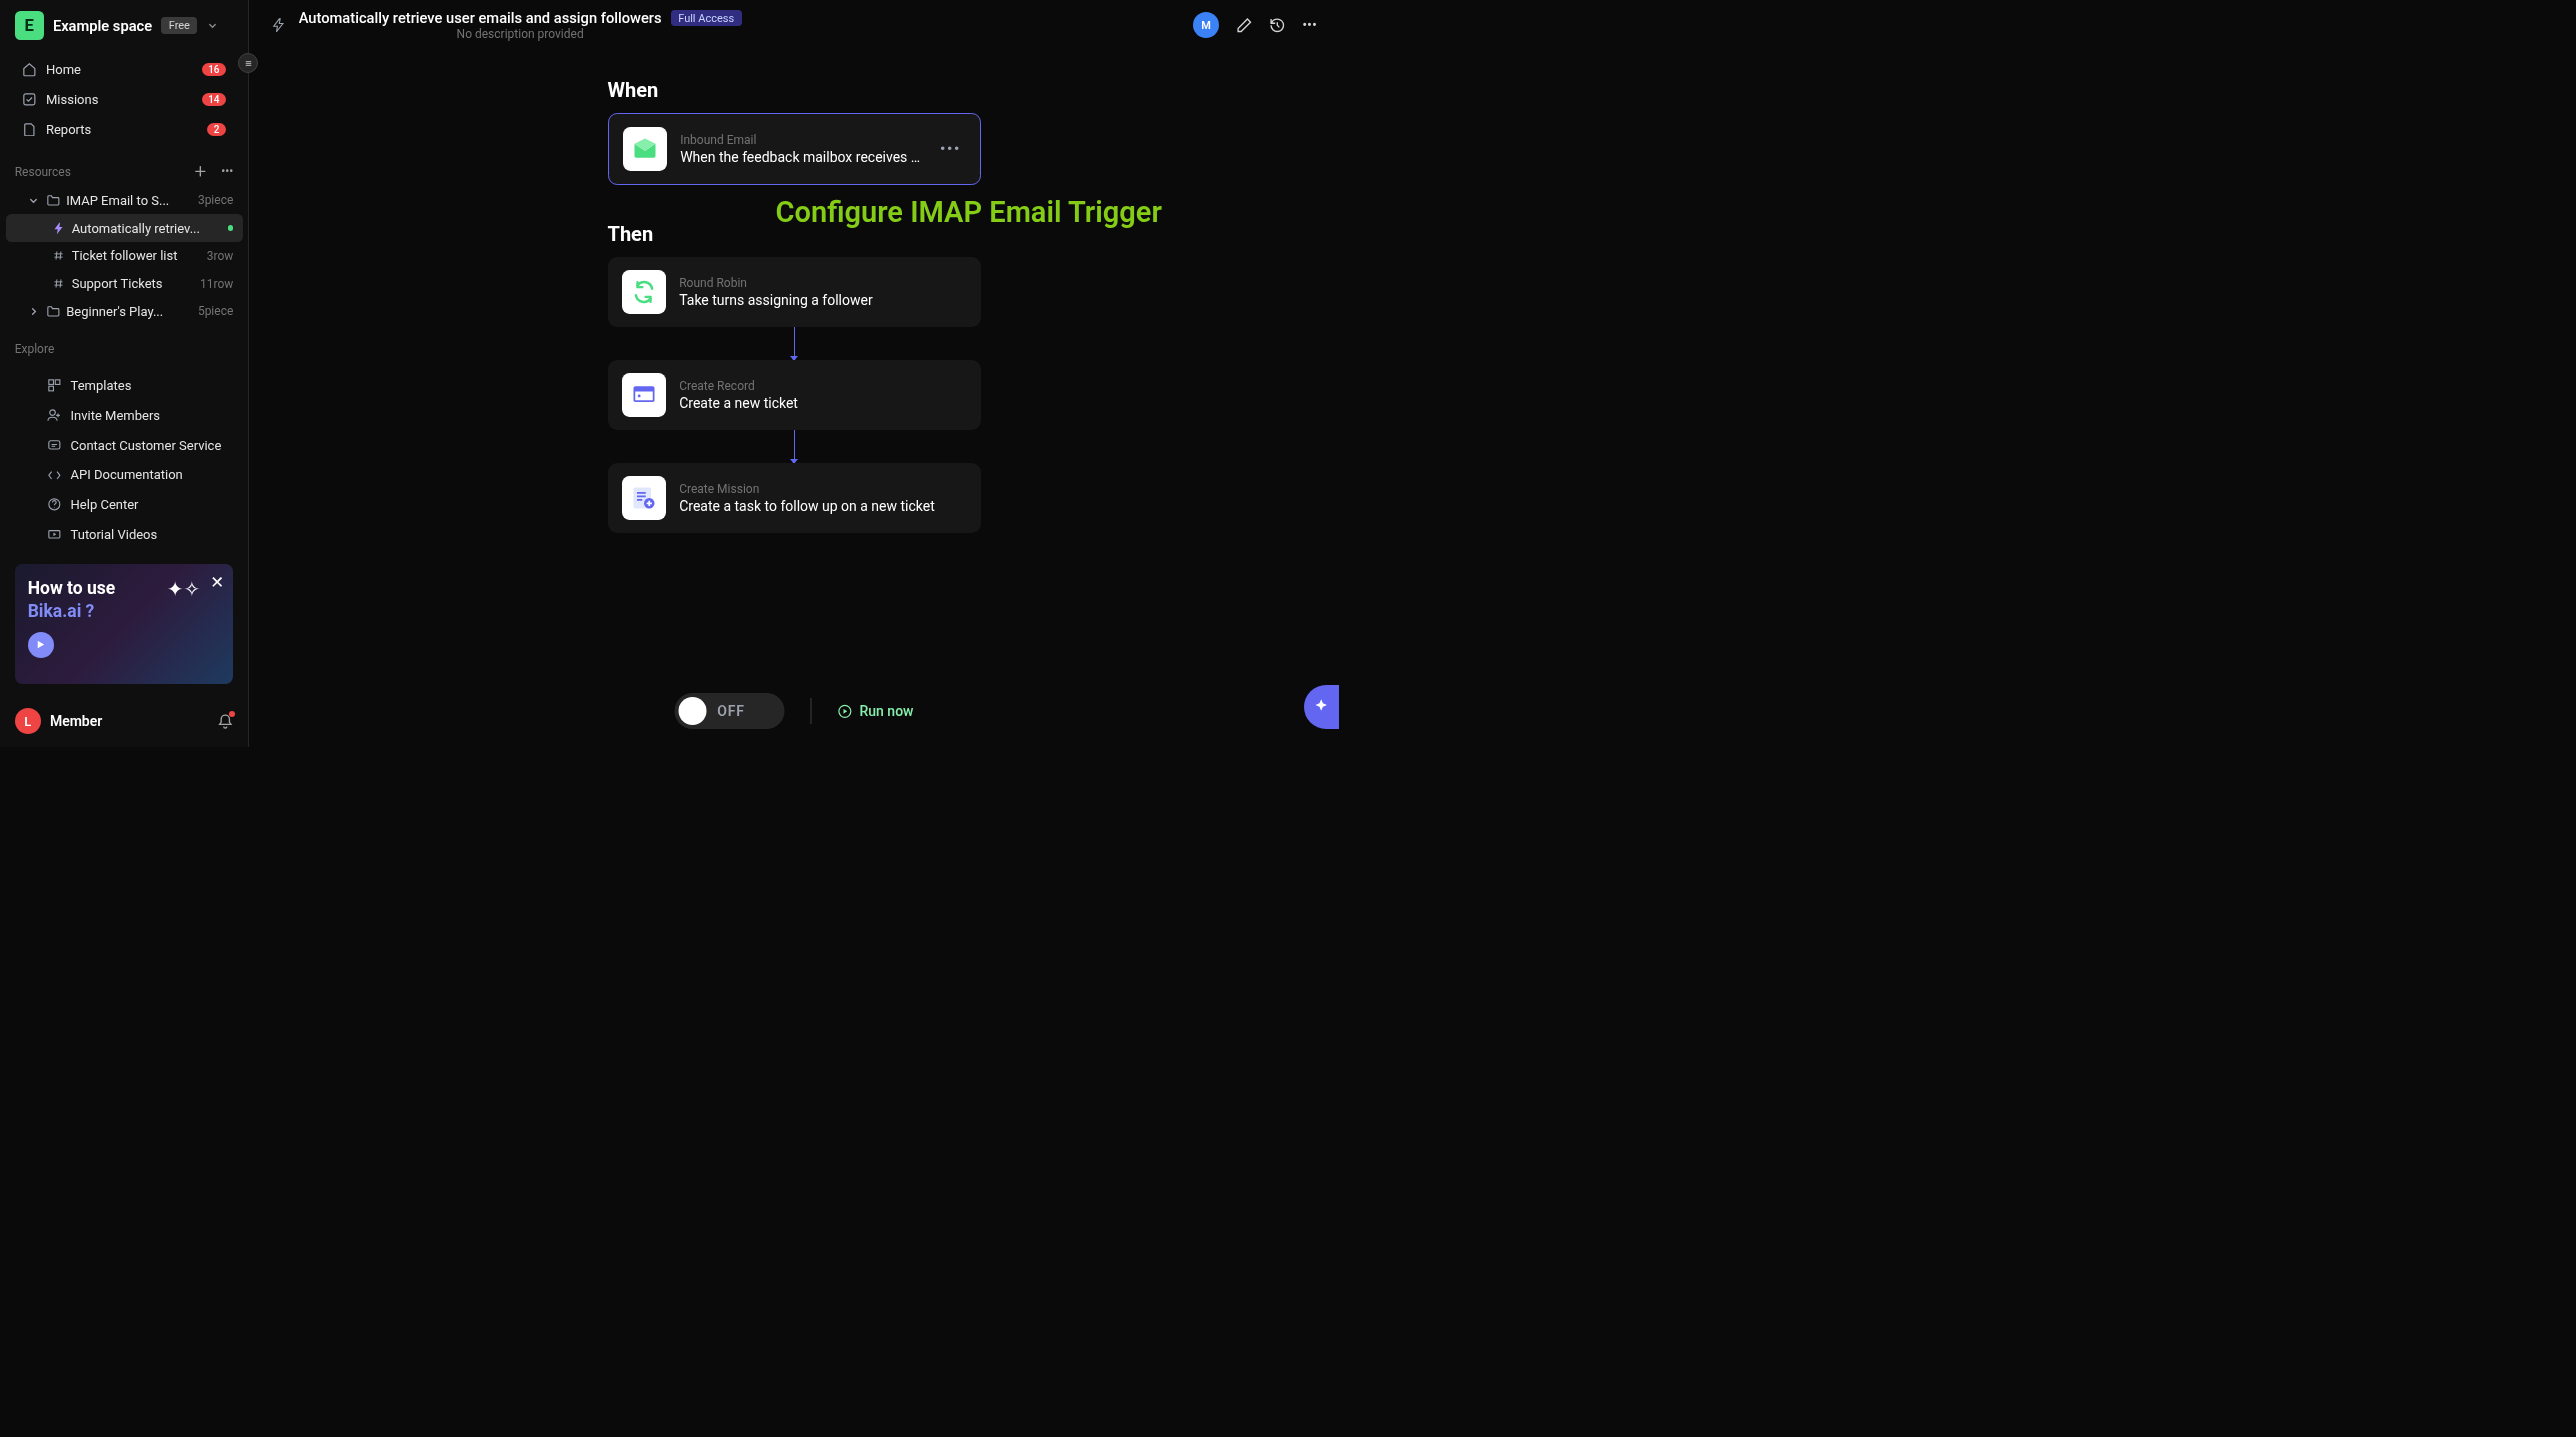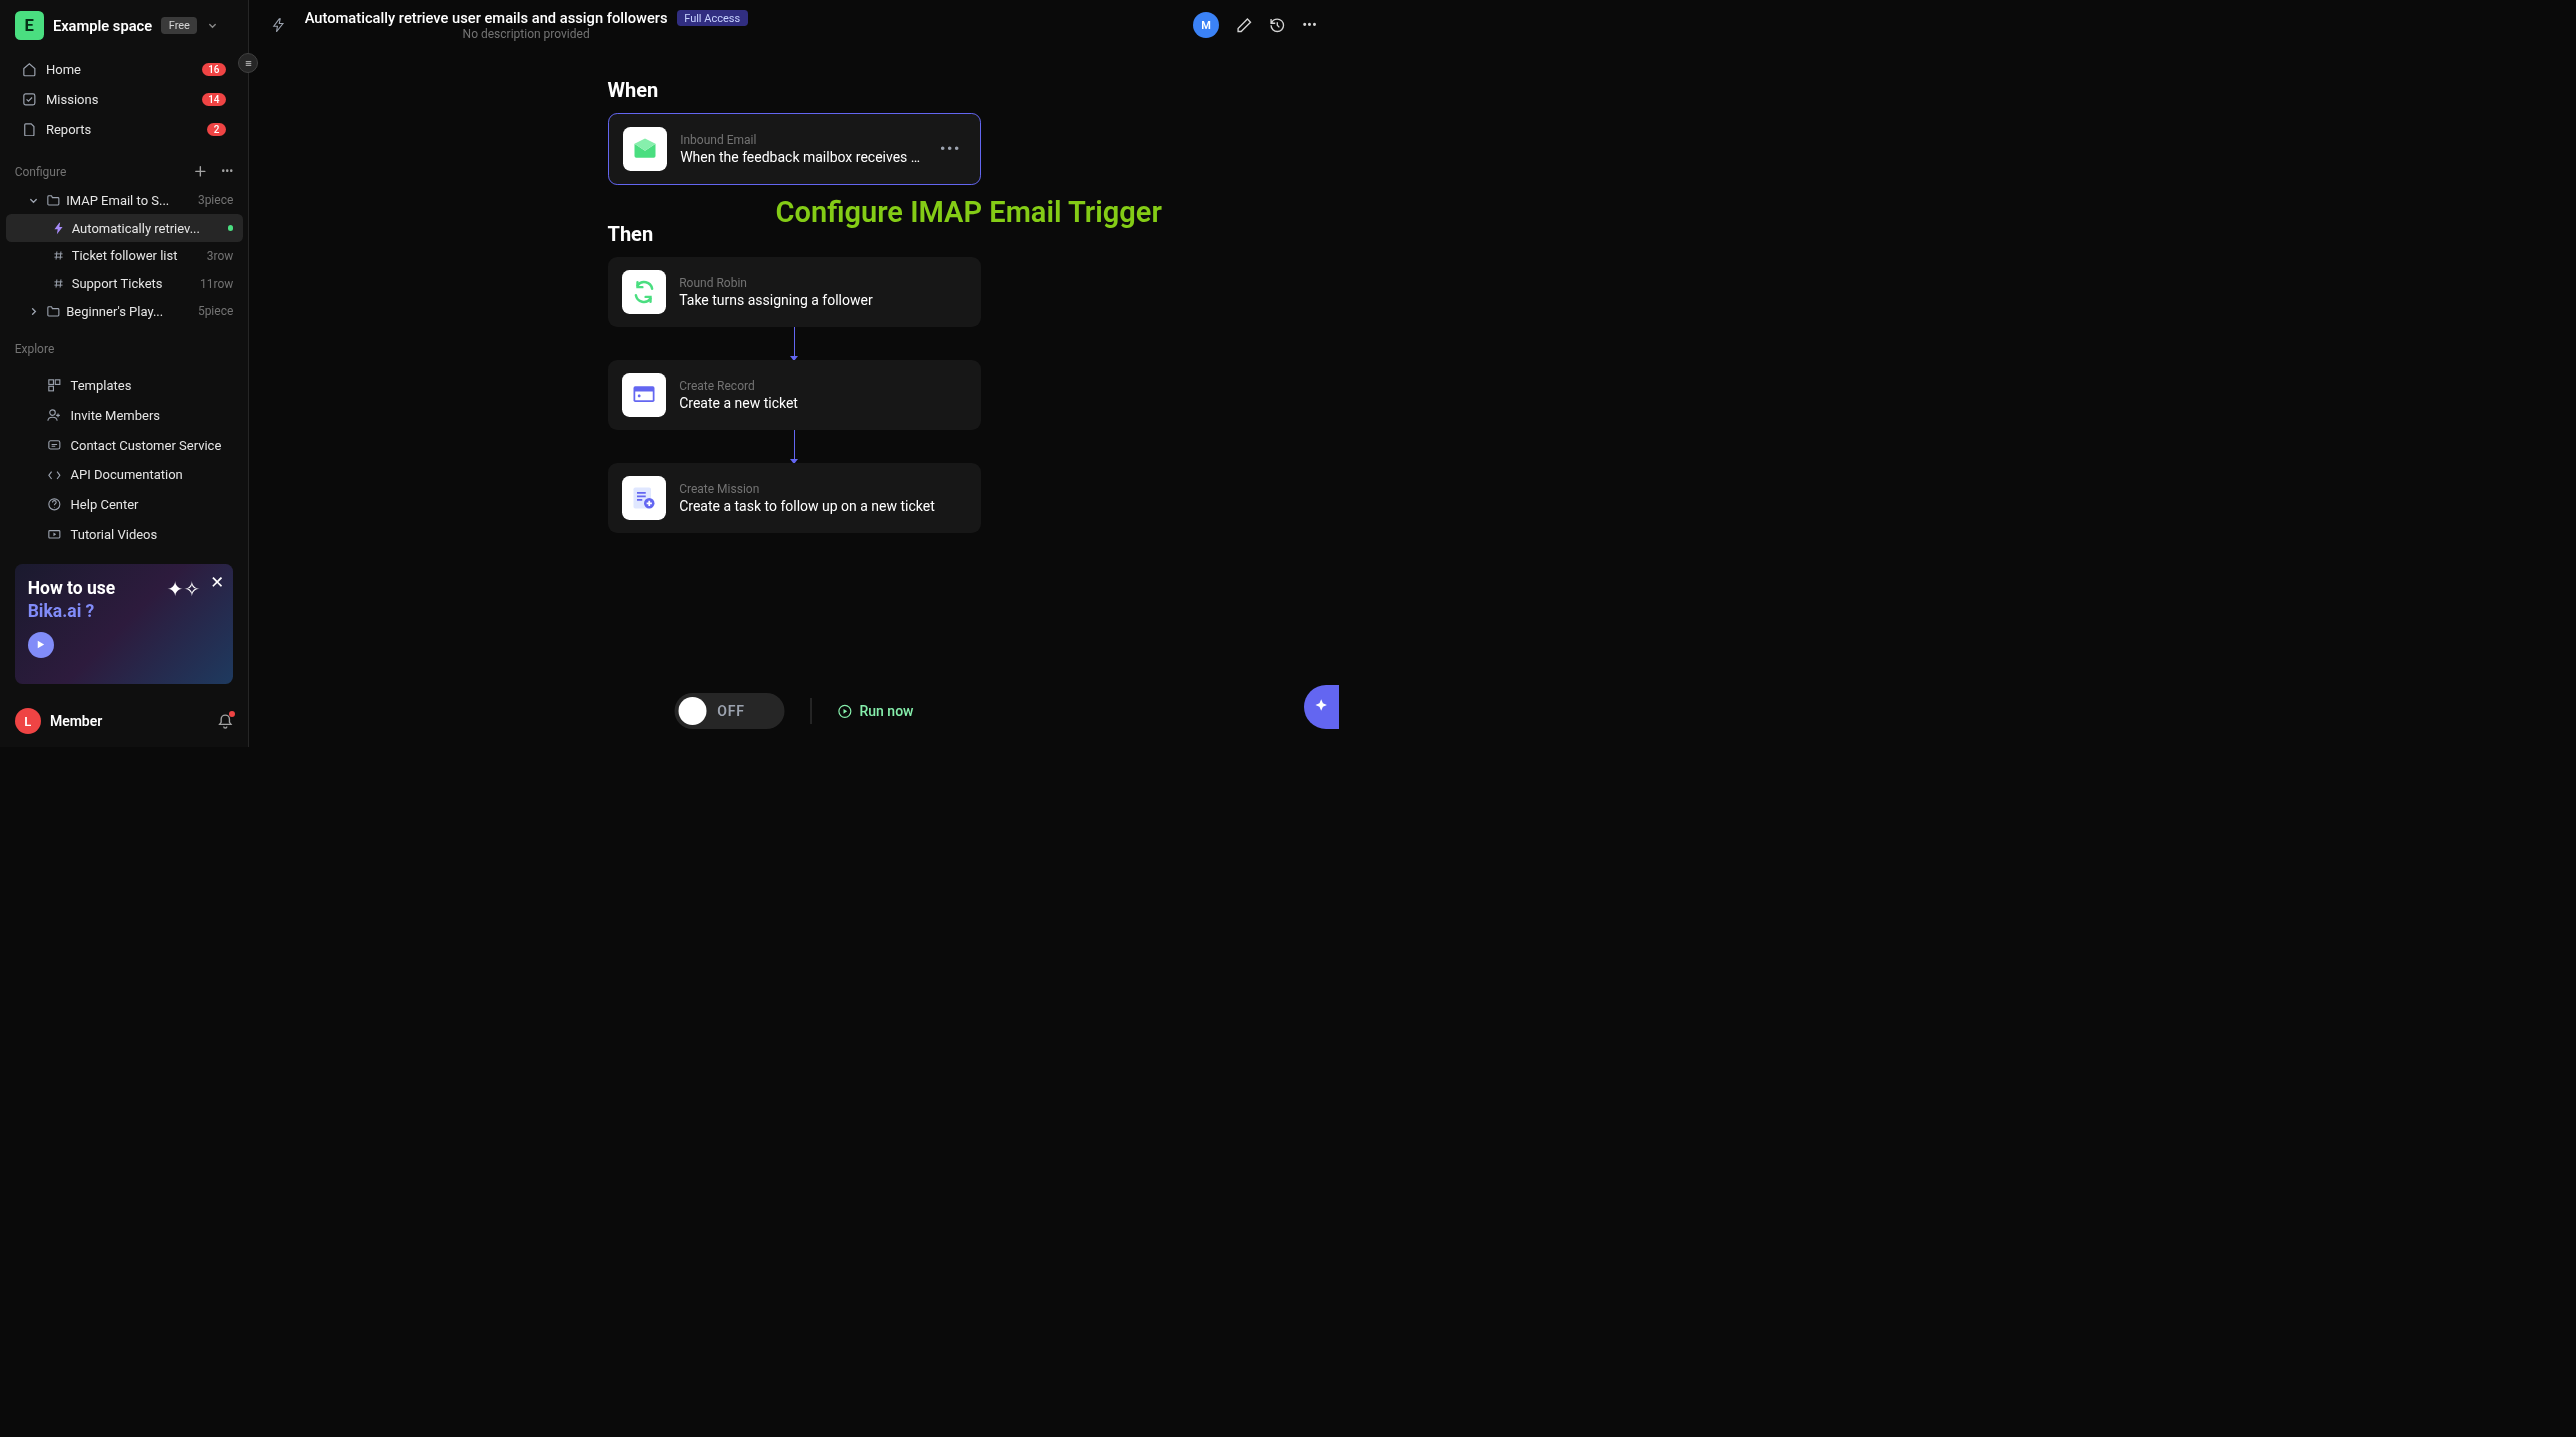--- a/index.html
+++ b/index.html
@@ -226,21 +226,21 @@
       flex-direction: column;
       background: #0a0a0a;
       position: relative;
     }
     .topbar {
       display: flex;
       align-items: center;
       padding: 9.2px 22px;
       gap: 9.2px;
     }
-    .topbar-left { flex: 1; display: flex; align-items: center; gap: 19px; }
+    .topbar-left { flex: 1; display: flex; align-items: center; gap: 13px; }
     .bolt-icon { color: #9ca3af; }
     .topbar-title-wrap { }
     .topbar-title { color: #fff; font-size: 14.7px; font-weight: 500; }
     .topbar-desc { color: #737373; font-size: 12px; text-align: center; }
     .access-badge {
       background: #312e81;
       color: #c7d2fe;
       font-size: 11px;
       padding: 1.8px 7.4px;
       border-radius: 3.7px;
@@ -417,21 +417,21 @@
           <svg width="14.7" height="14.7" viewBox="0 0 16 16" fill="none">
             <path d="M4 2h6l3 3v9a1 1 0 01-1 1H4a1 1 0 01-1-1V3a1 1 0 011-1z" stroke="currentColor" stroke-width="1.3"></path>
           </svg>
         </span>
       <span>Reports</span>
       <span class="count-badge">2</span>
     </div>
   </div>
 
   <div class="section-label">
-    <span>Configure</span>
+    <span>Resources</span>
     <div class="section-actions">
       <span>
           <svg width="14.7" height="14.7" viewBox="0 0 16 16">
             <path d="M8 3v10M3 8h10" stroke="currentColor" stroke-width="1.5" stroke-linecap="round"></path>
           </svg>
         </span>
       <span>•••</span>
     </div>
   </div>
 

